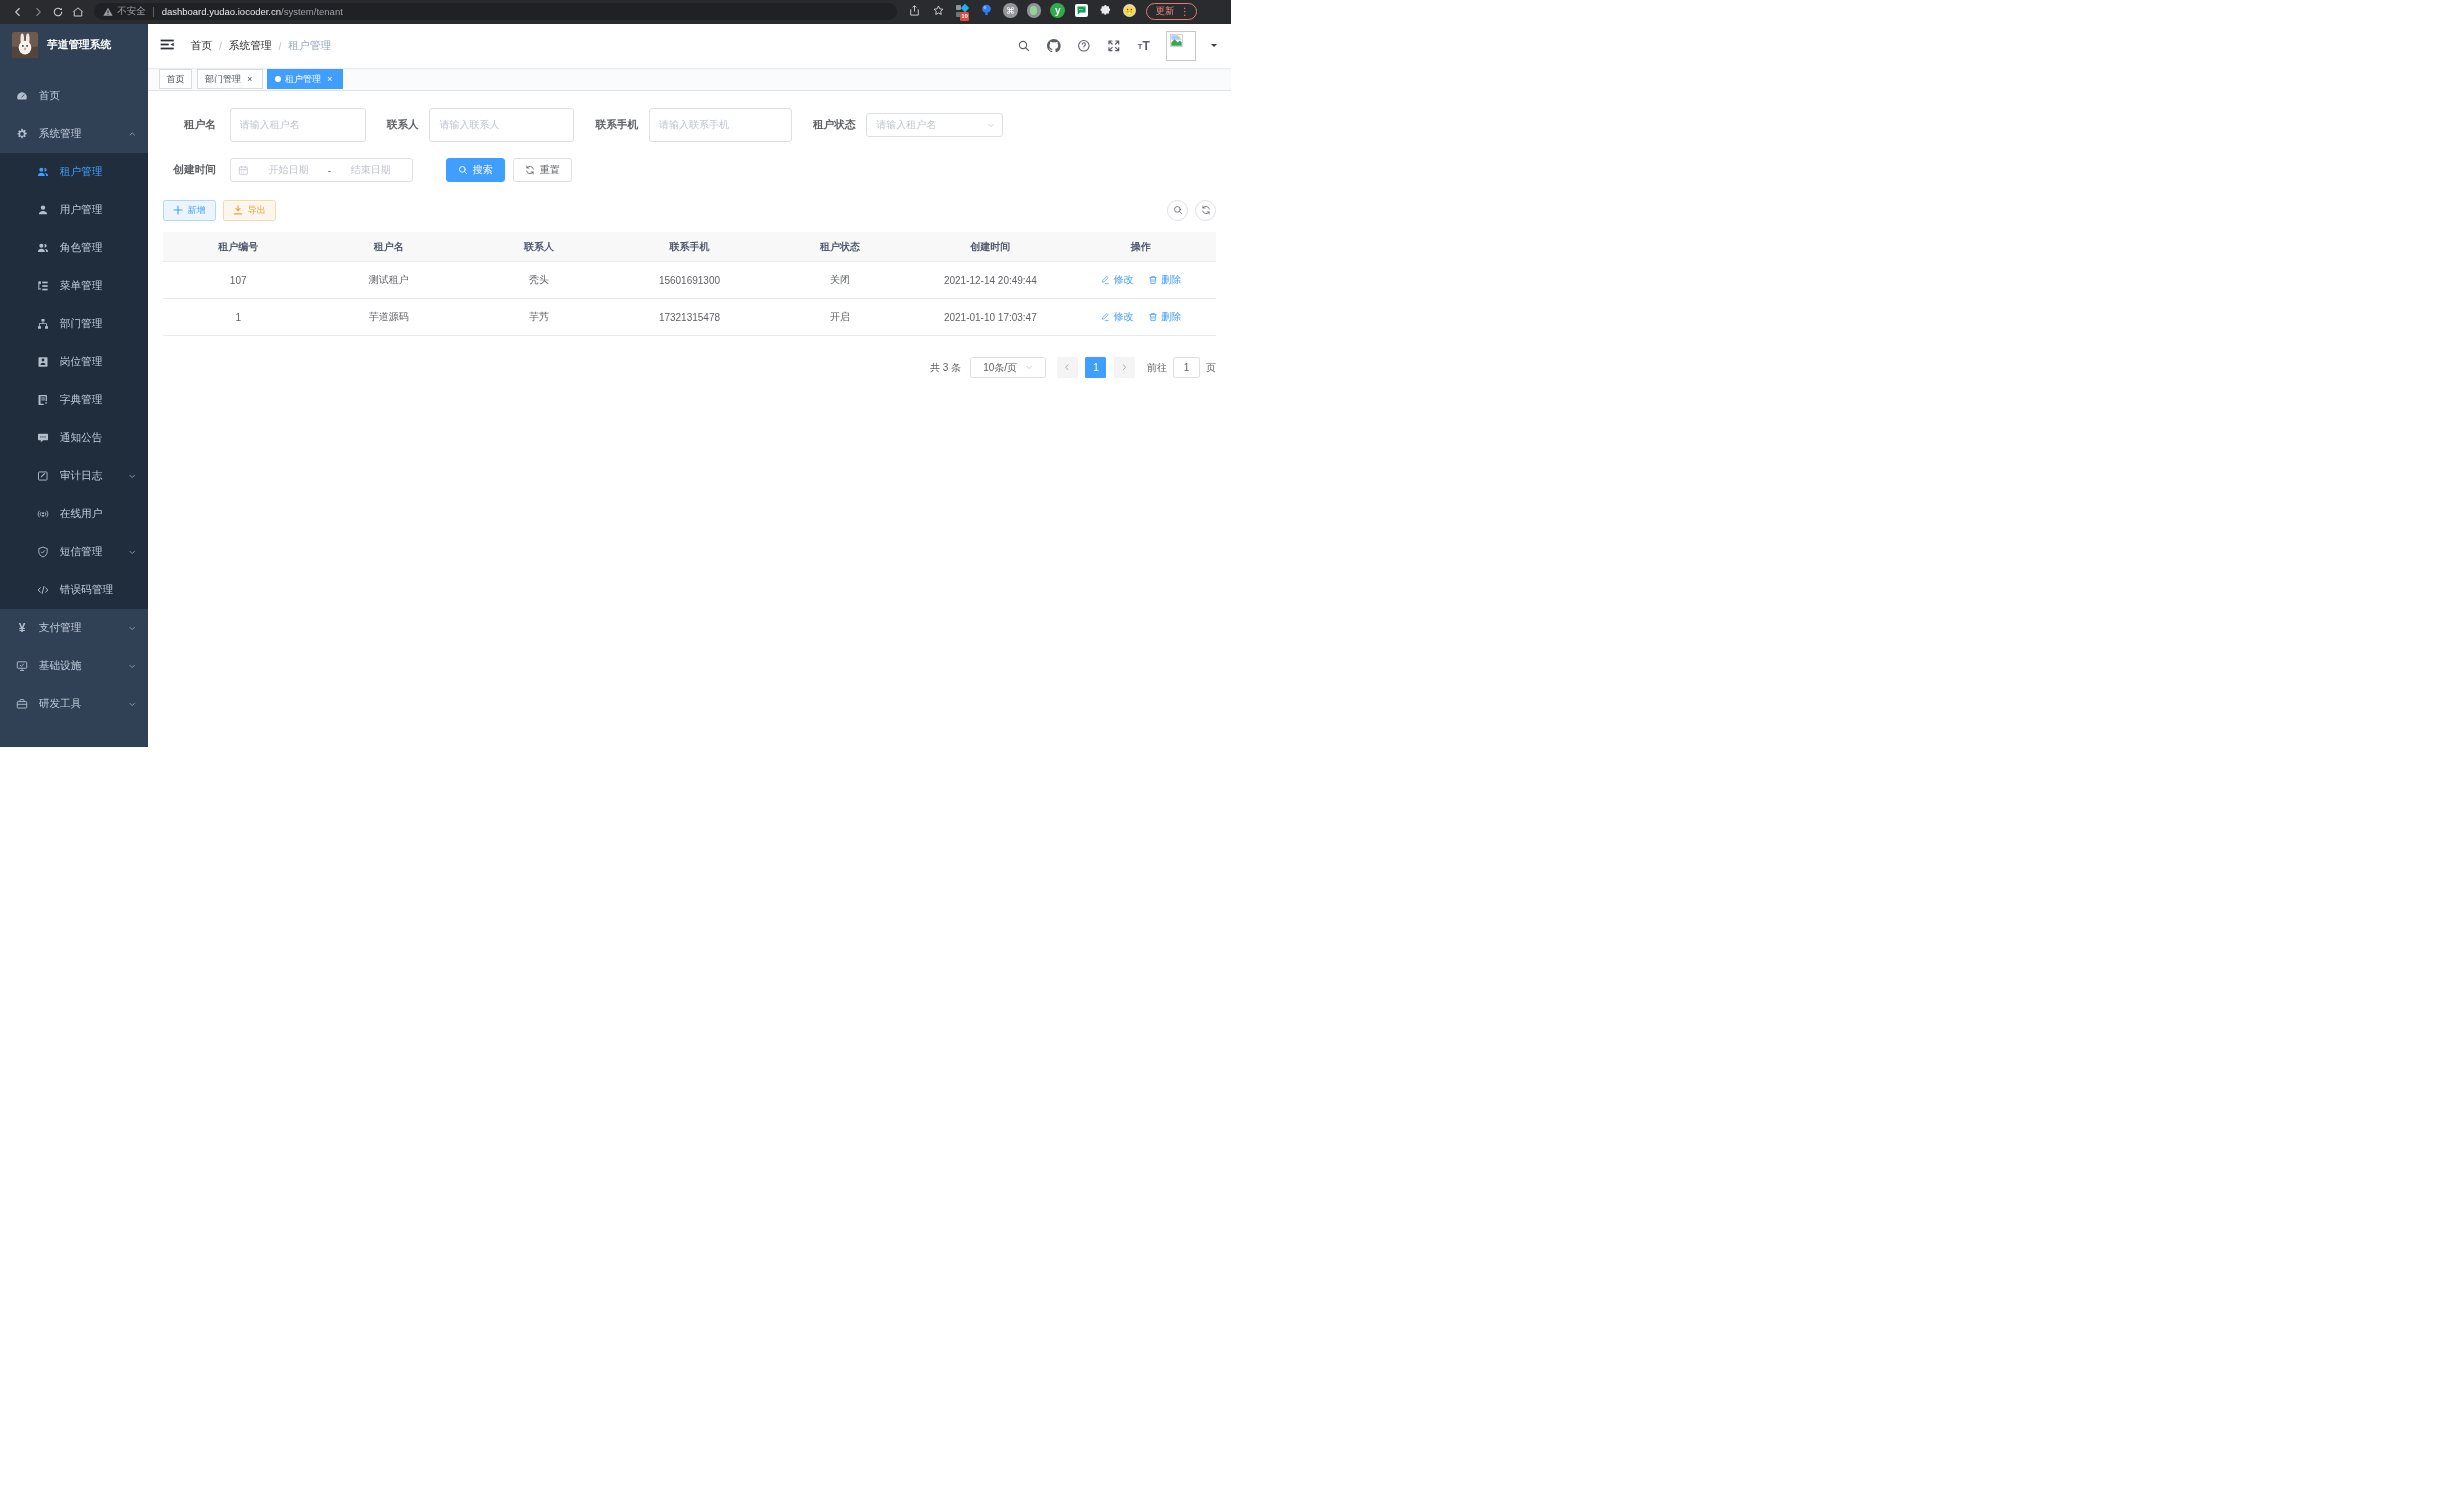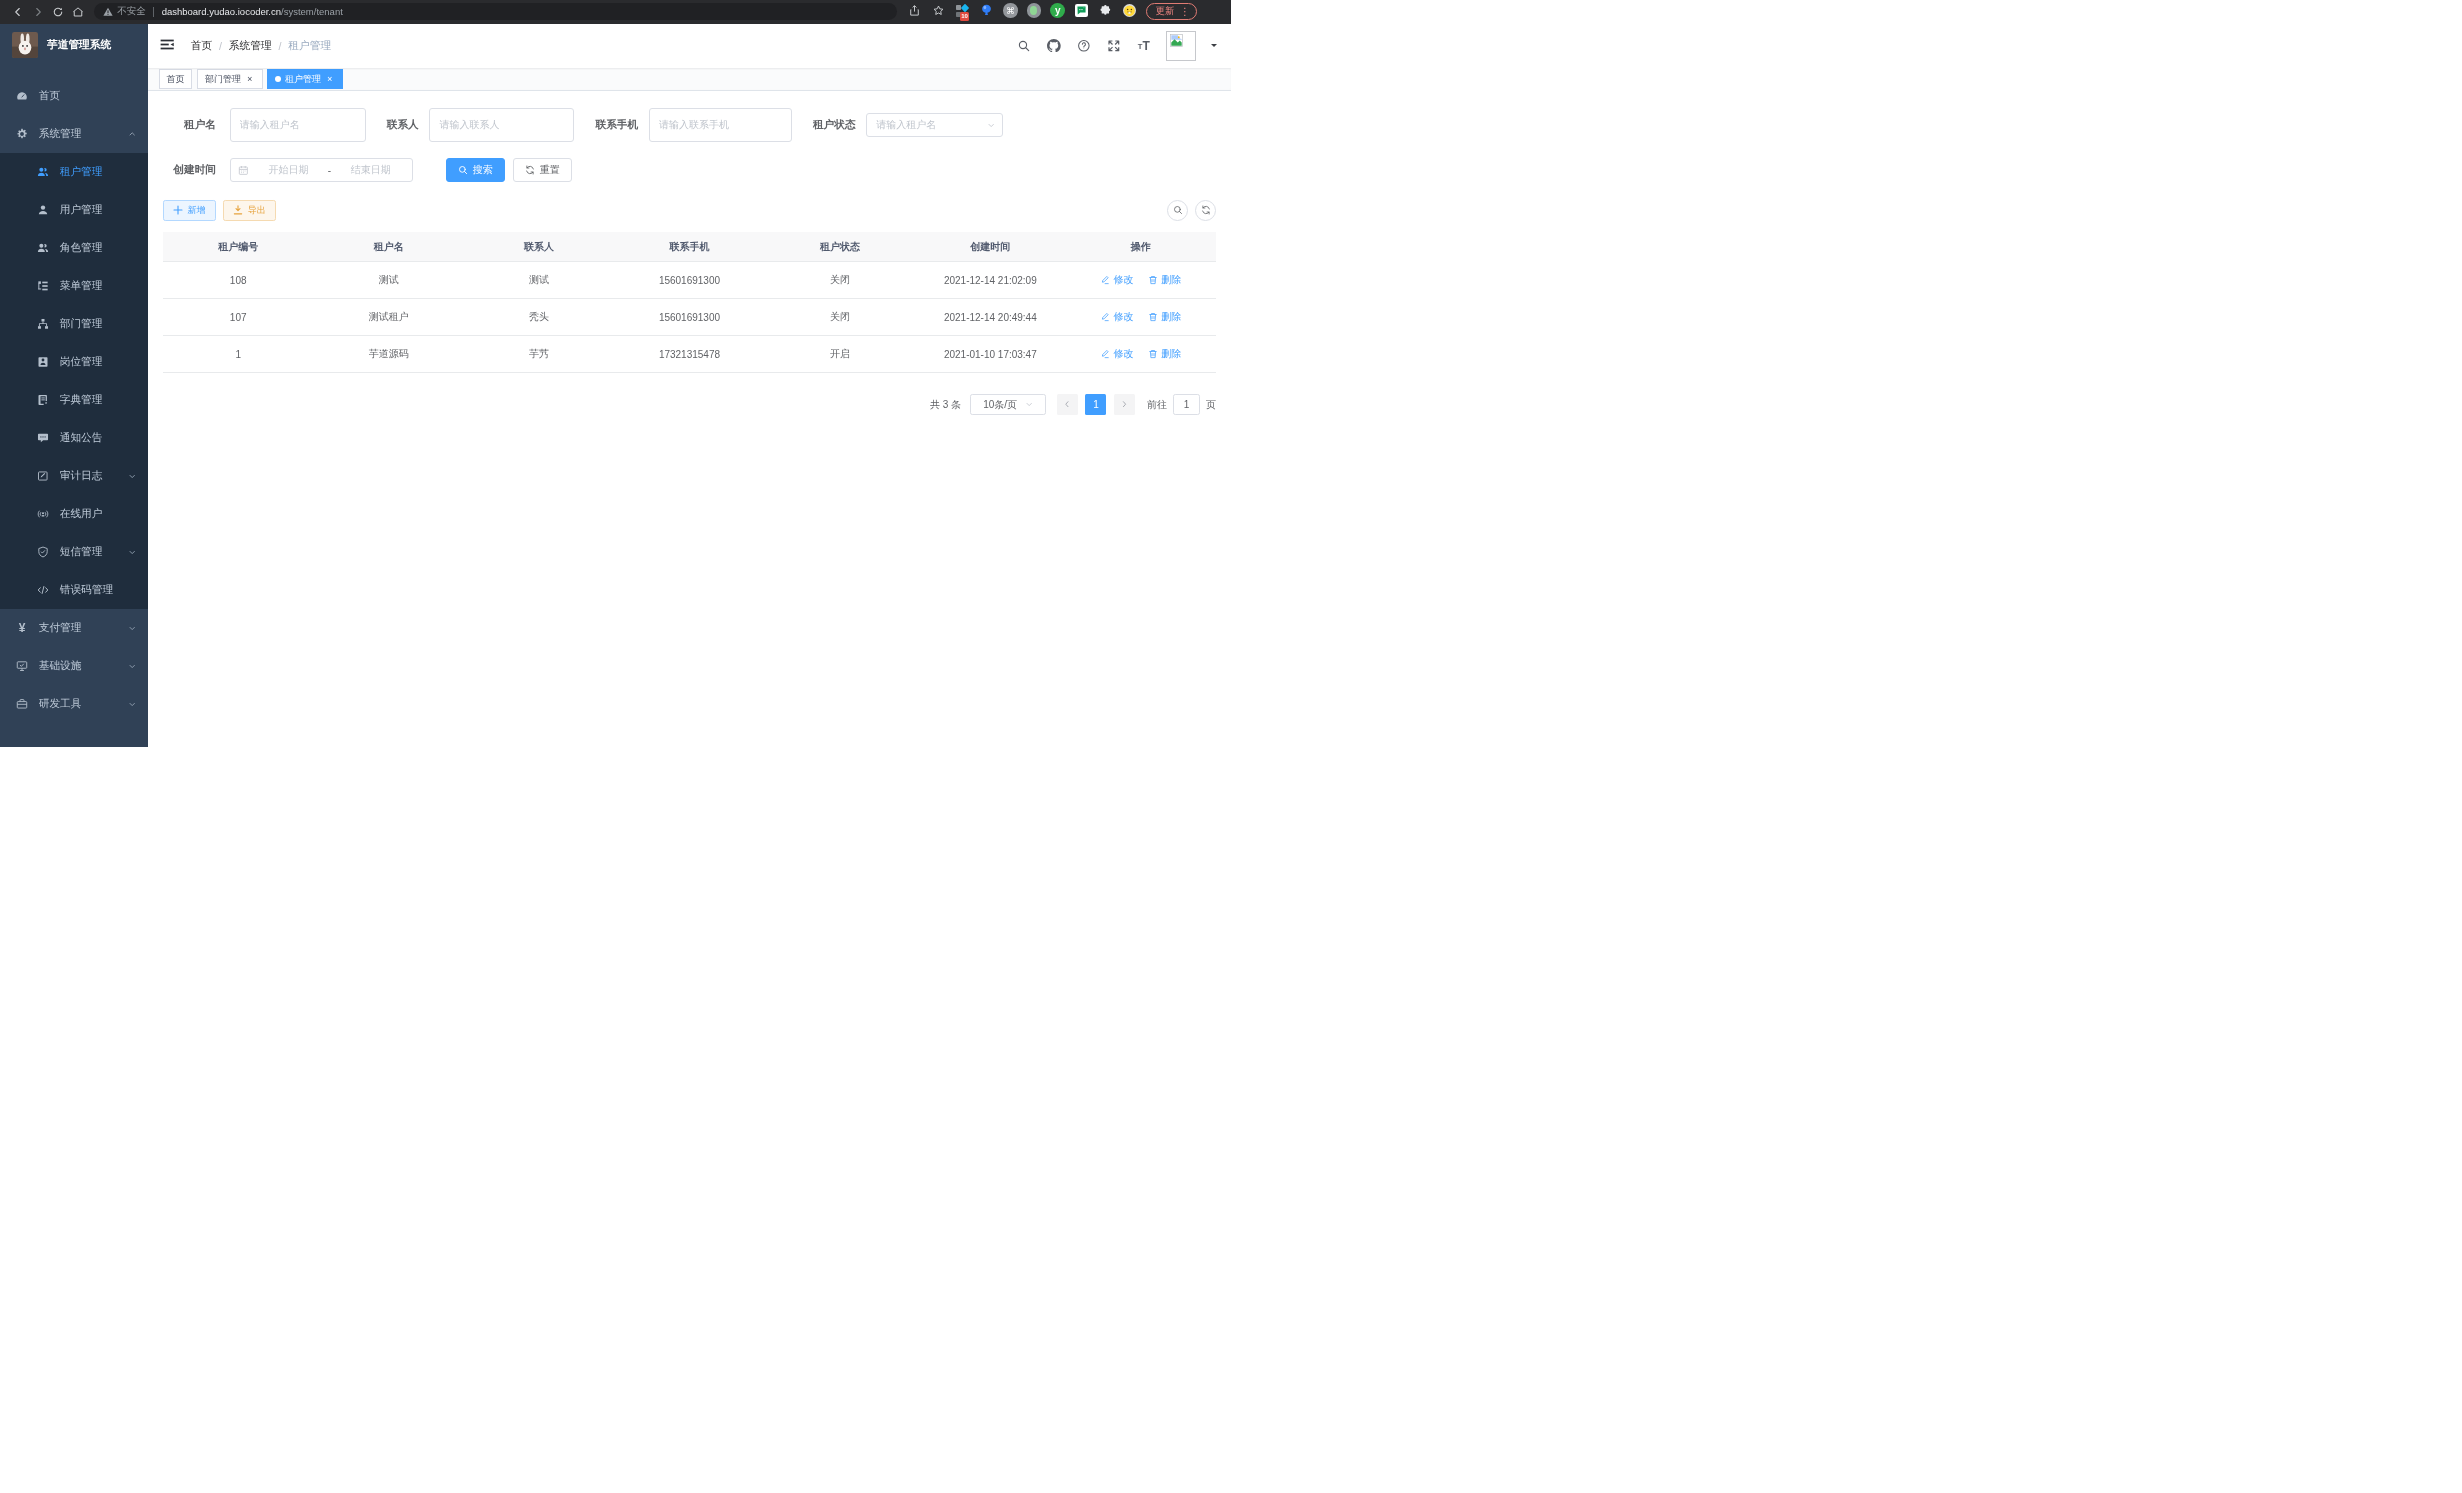--- a/index.html
+++ b/index.html
@@ -610,43 +610,20 @@
               <th>租户编号</th>
               <th>租户名</th>
               <th>联系人</th>
               <th>联系手机</th>
               <th>租户状态</th>
               <th>创建时间</th>
               <th>操作</th>
             </tr>
           </thead>
           <tbody>
-            <tr>
-              <td>108</td>
-              <td>测试</td>
-              <td>测试</td>
-              <td>15601691300</td>
-              <td>关闭</td>
-              <td>2021-12-14 21:02:09</td>
-              <td>
-                <a class="op-link">
-                    <svg viewBox="0 0 16 16" fill="none" stroke="currentColor" stroke-width="1.2">
-                      <path d="M10.9 2.3l2.1 2.1-6.6 6.6-2.6.5.5-2.6z"></path>
-                      <path d="M7.5 13.8h6.3"></path>
-                    </svg>
-                    <span>修改</span>
-                  </a>
-                <a class="op-link">
-                    <svg viewBox="0 0 16 16" fill="none" stroke="currentColor" stroke-width="1.2">
-                      <path d="M2.2 4h11.6M5.5 4V2.4h5V4M3.8 4l.8 9.8h6.8L12.2 4M6.4 6.5v4.8M9.6 6.5v4.8"></path>
-                    </svg>
-                    <span>删除</span>
-                  </a>
-              </td>
-            </tr>
             <tr>
               <td>107</td>
               <td>测试租户</td>
               <td>秃头</td>
               <td>15601691300</td>
               <td>关闭</td>
               <td>2021-12-14 20:49:44</td>
               <td>
                 <a class="op-link">
                     <svg viewBox="0 0 16 16" fill="none" stroke="currentColor" stroke-width="1.2">

